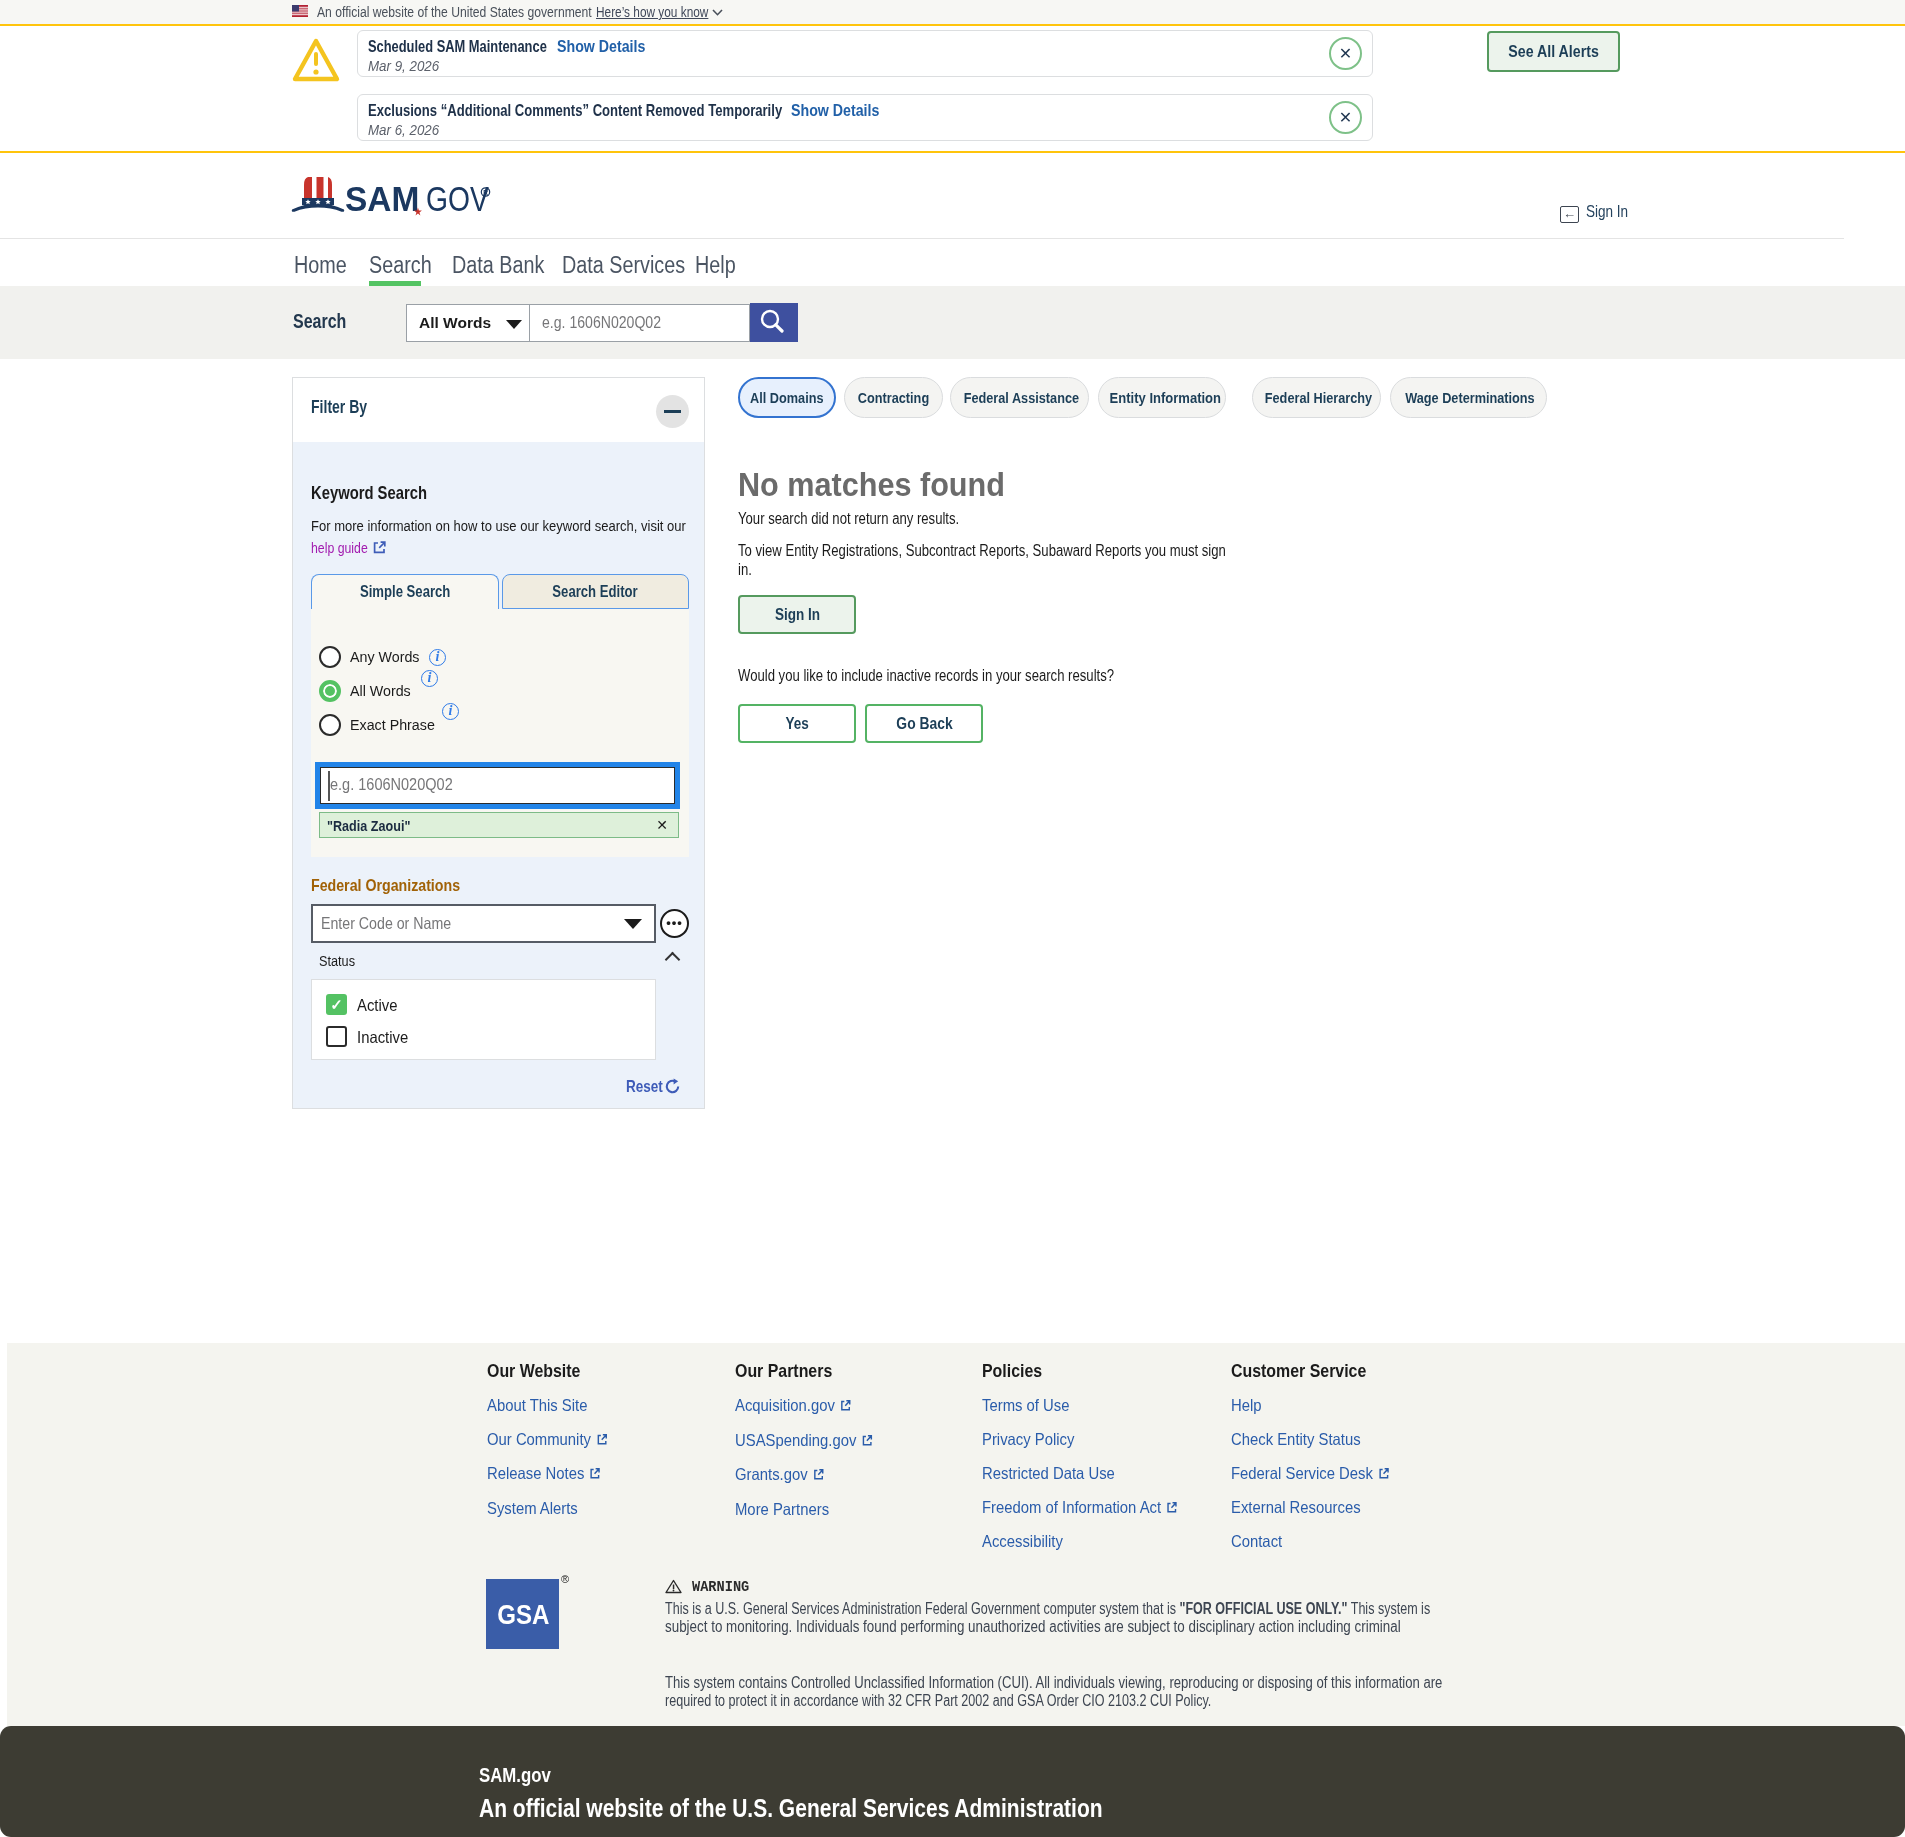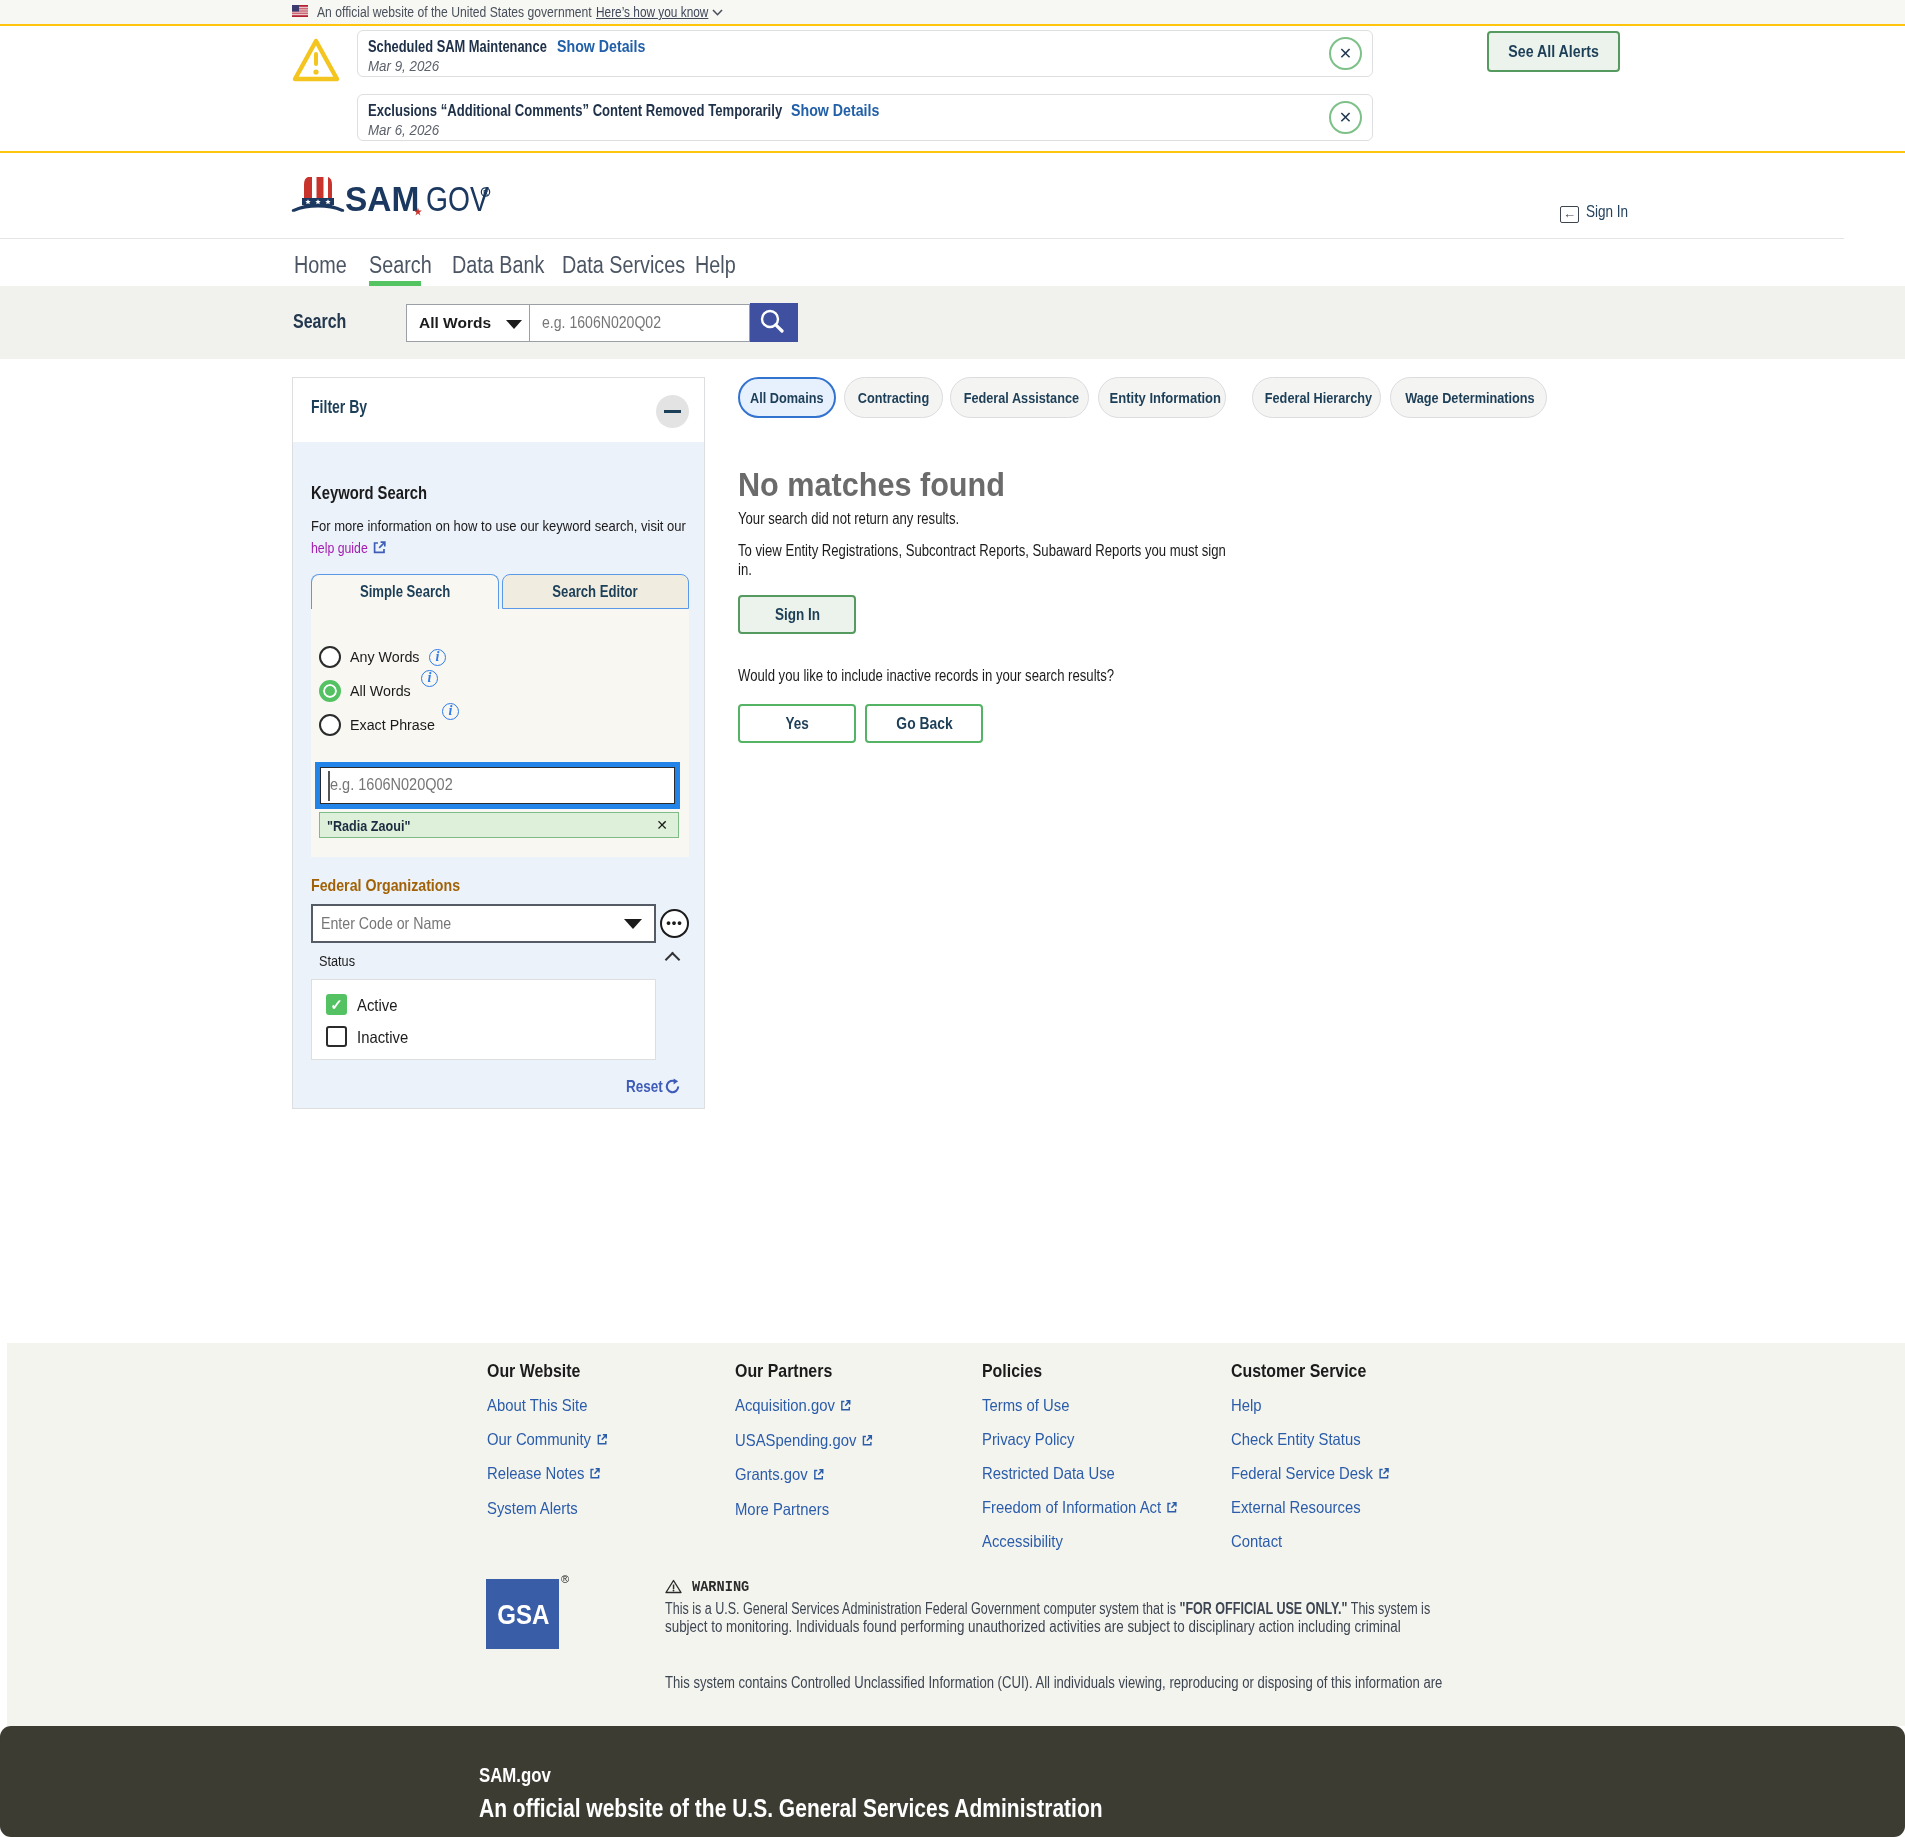--- a/index.html
+++ b/index.html
@@ -348,19 +348,20 @@
       <rect x="7.8" y="5.5" width="1.5" height="4.5" fill="#2b2b2b"></rect>
       <circle cx="8.5" cy="11.5" r="0.9" fill="#2b2b2b"></circle>
     </svg>
   <span id="warnh"><span class="t s88">WARNING</span></span>
   <div class="wp" style="top:257px; line-height:18px">
     <div><span class="t" style="transform:scaleX(.794);transform-origin:0 50%">This is a U.S. General Services Administration Federal Government computer system that is <b>"FOR OFFICIAL USE ONLY."</b> This system is</span></div>
     <div><span class="t" style="transform:scaleX(.848);transform-origin:0 50%">subject to monitoring. Individuals found performing unauthorized activities are subject to disciplinary action including criminal</span></div>
   </div>
   <div class="wp" style="top:331px; line-height:18px">
     <div><span class="t" style="transform:scaleX(.829);transform-origin:0 50%">This system contains Controlled Unclassified Information (CUI). All individuals viewing, reproducing or disposing of this information are</span></div>
+    <div><span class="t" style="transform:scaleX(.796);transform-origin:0 50%">required to protect it in accordance with 32 CFR Part 2002 and GSA Order CIO 2103.2 CUI Policy.</span></div>
   </div>
 </div>
 
 <div class="abs" id="dfoot">
   <span class="l1"><span class="t s84">SAM.gov</span></span>
   <span class="l2"><span class="t s84">An official website of the U.S. General Services Administration</span></span>
 </div>
 
 </body></html>

